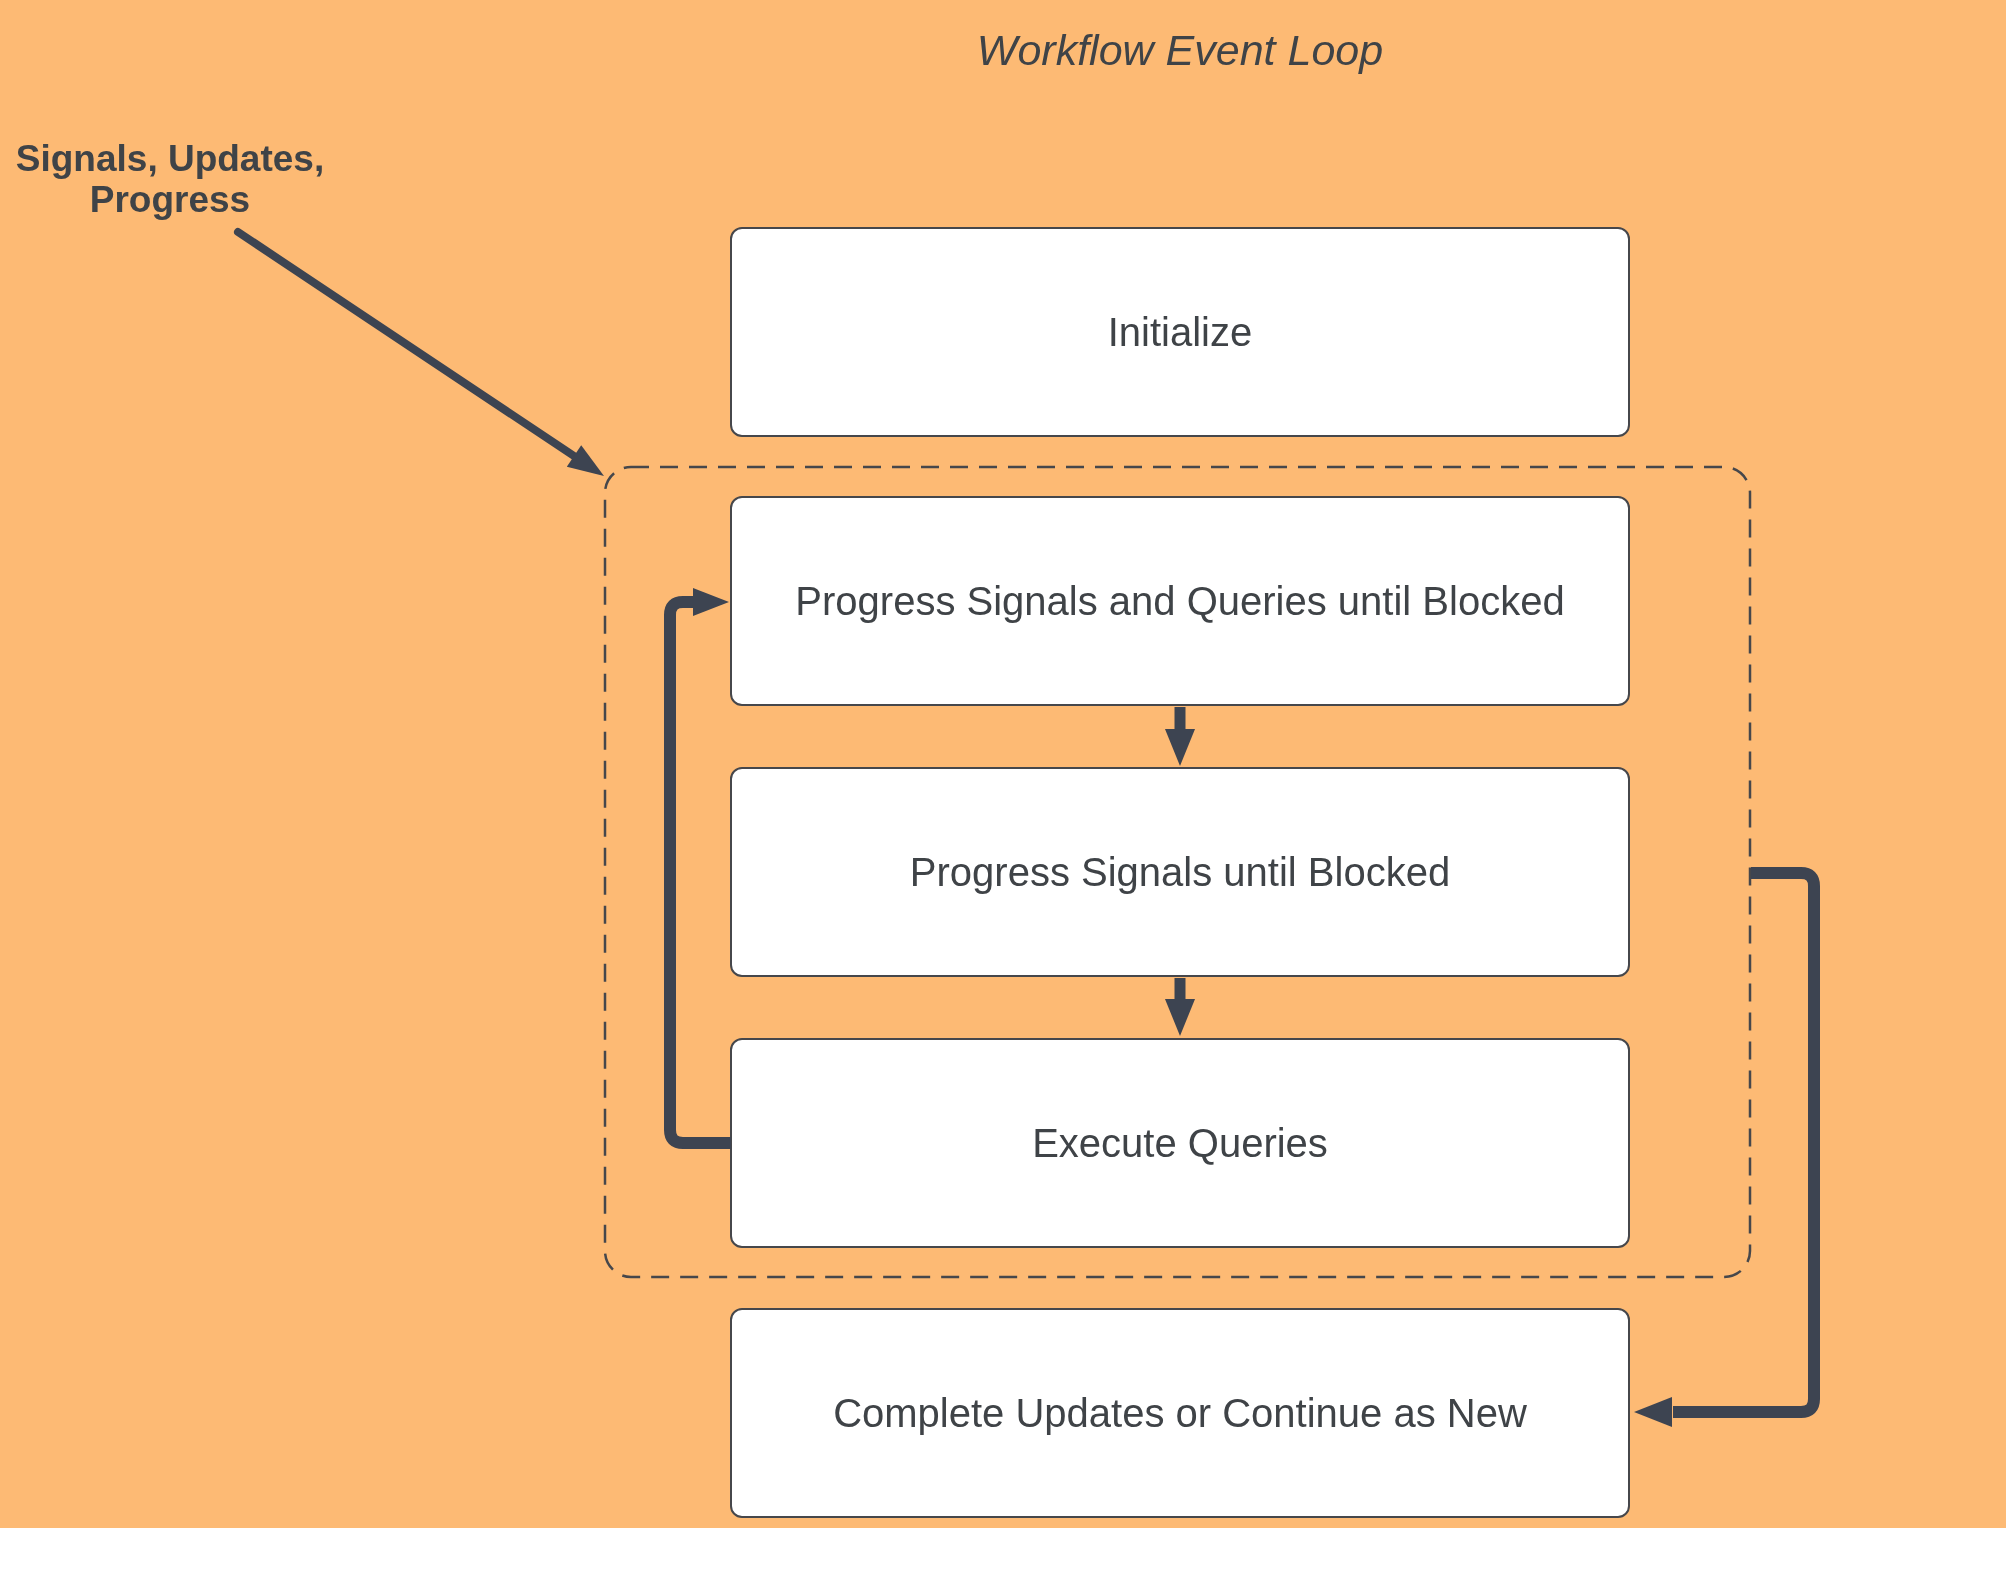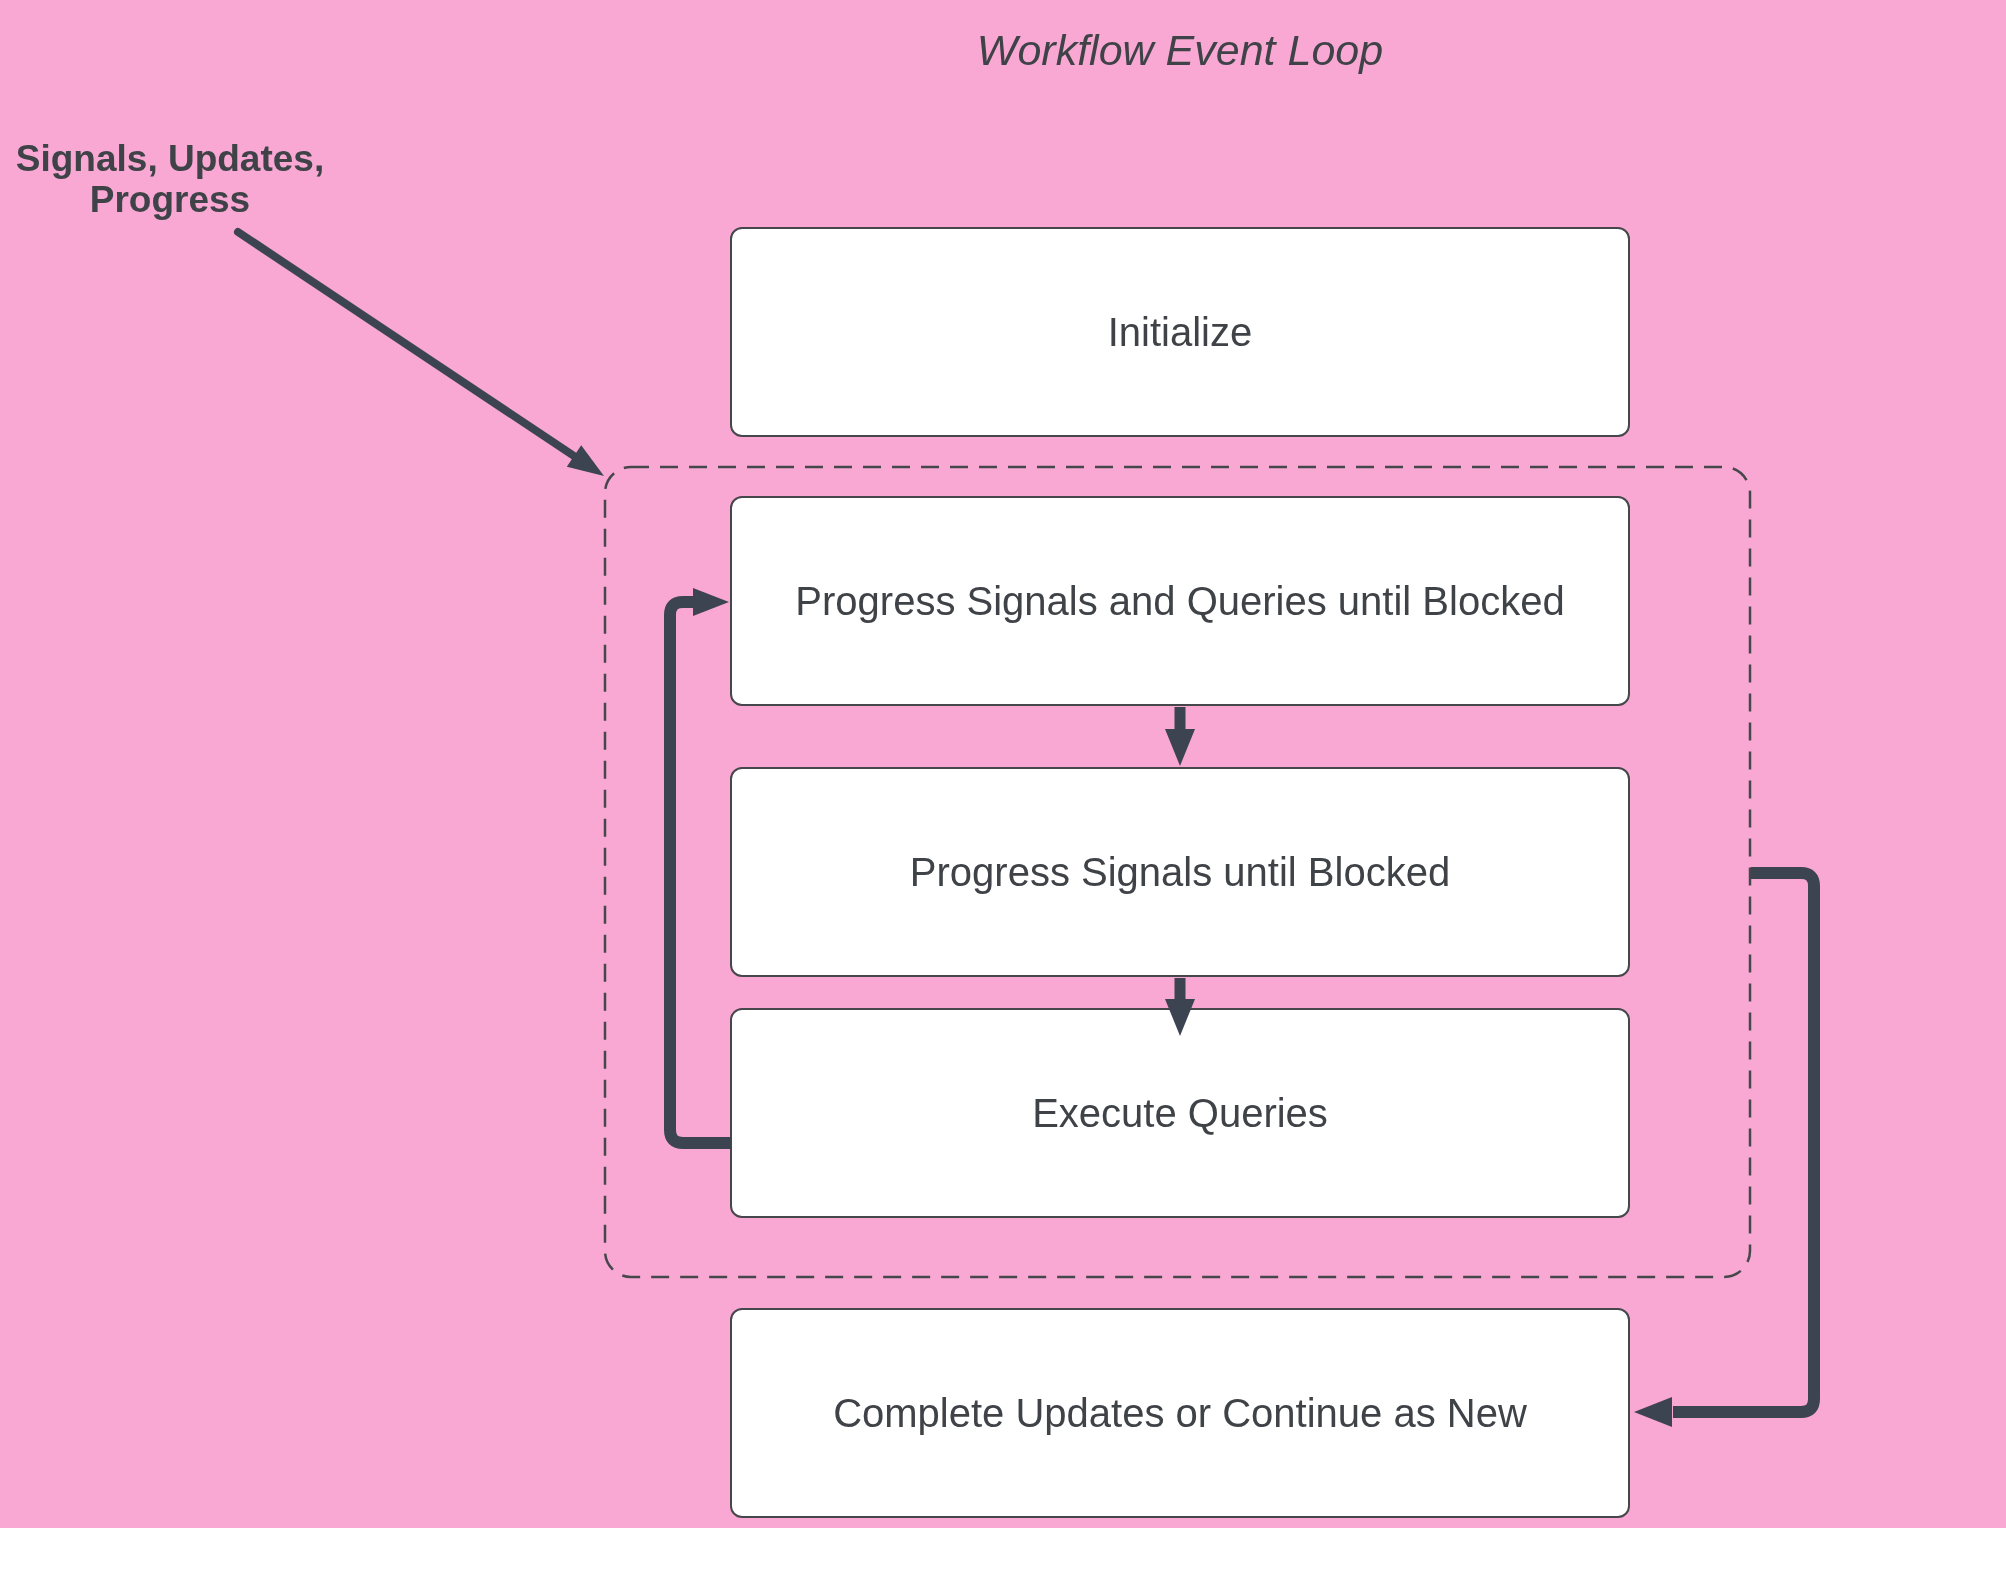--- a/index.html
+++ b/index.html
@@ -4,21 +4,21 @@
 <style>
   html, body {
     margin: 0;
     padding: 0;
     background: #ffffff;
   }
   .canvas {
     position: relative;
     width: 2006px;
     height: 1528px;
-    background: #f9a8d4;
+    background: #fdba74;
     font-family: "Liberation Sans", sans-serif;
     overflow: hidden;
   }
   .title {
     position: absolute;
     left: 780px;
     top: 26px;
     width: 800px;
     text-align: center;
     font-size: 43px;
@@ -50,21 +50,21 @@
     align-items: center;
     justify-content: center;
     text-align: center;
     font-size: 40px;
     color: #3f4347;
   }
   .node span { padding: 0 20px; }
   #node-initialize        { top: 227px; }
   #node-progress-signals  { top: 496px; }
   #node-progress-workflow { top: 767px; }
-  #node-execute-queries   { top: 1008px; }
+  #node-execute-queries   { top: 1038px; }
   #node-complete          { top: 1308px; }
   svg.overlay {
     position: absolute;
     left: 0;
     top: 0;
     width: 2006px;
     height: 1576px;
     pointer-events: none;
   }
 </style>

